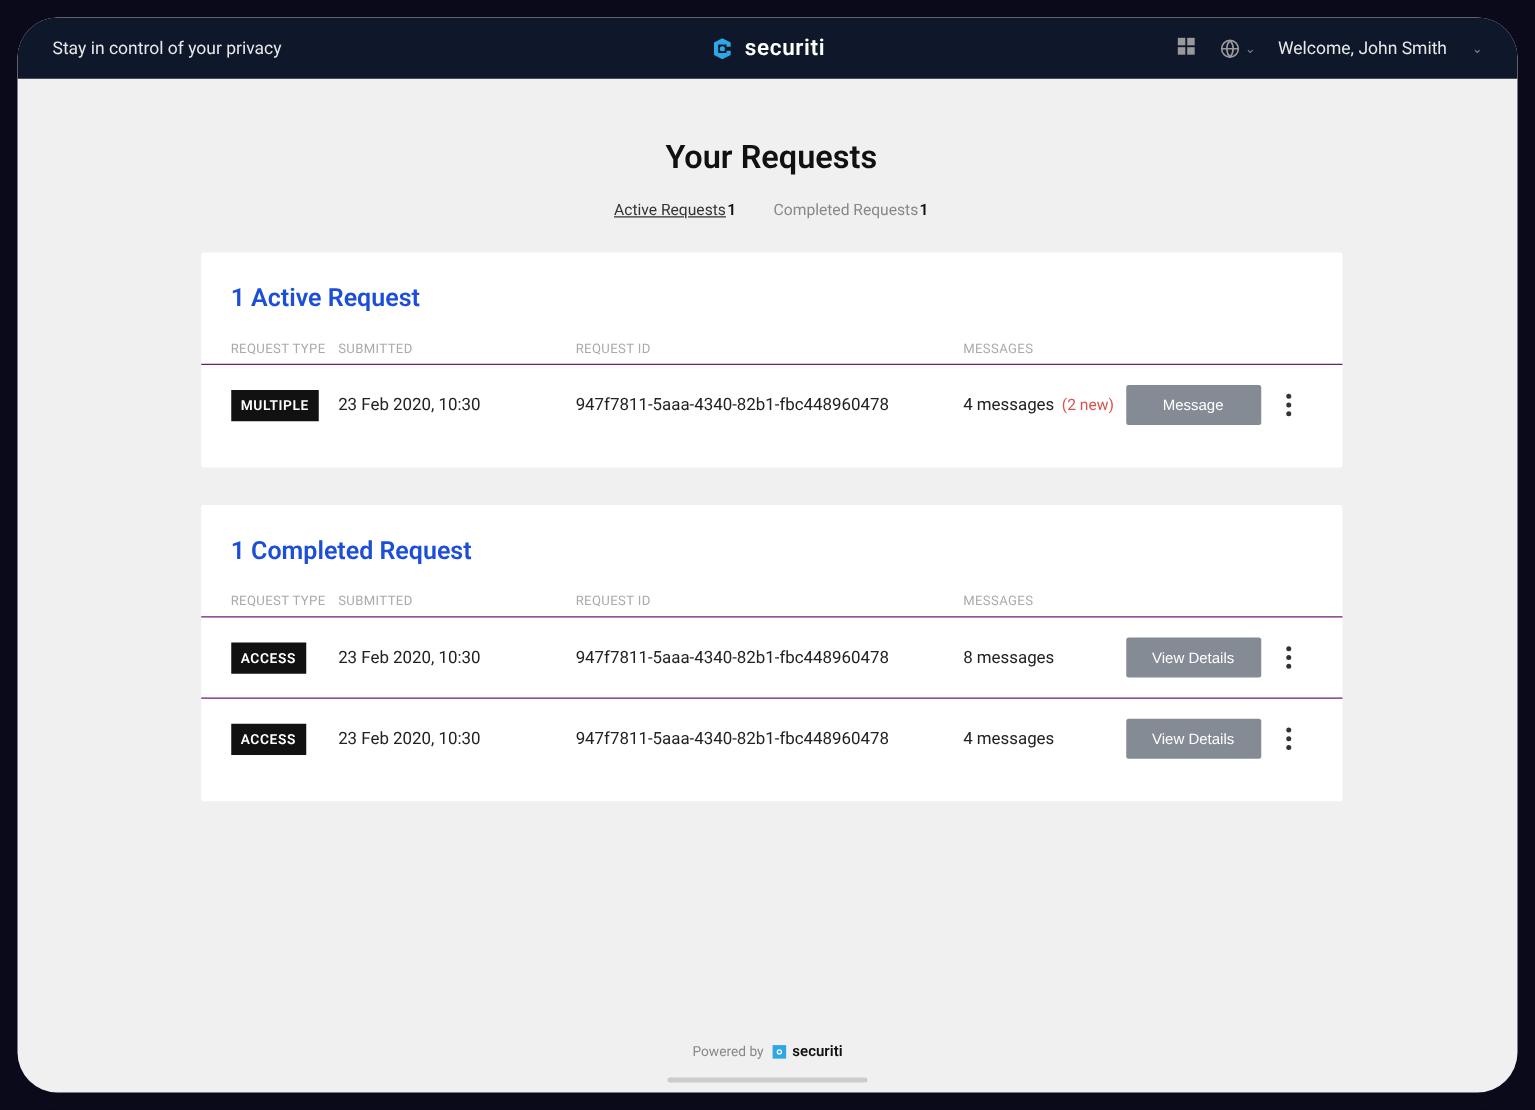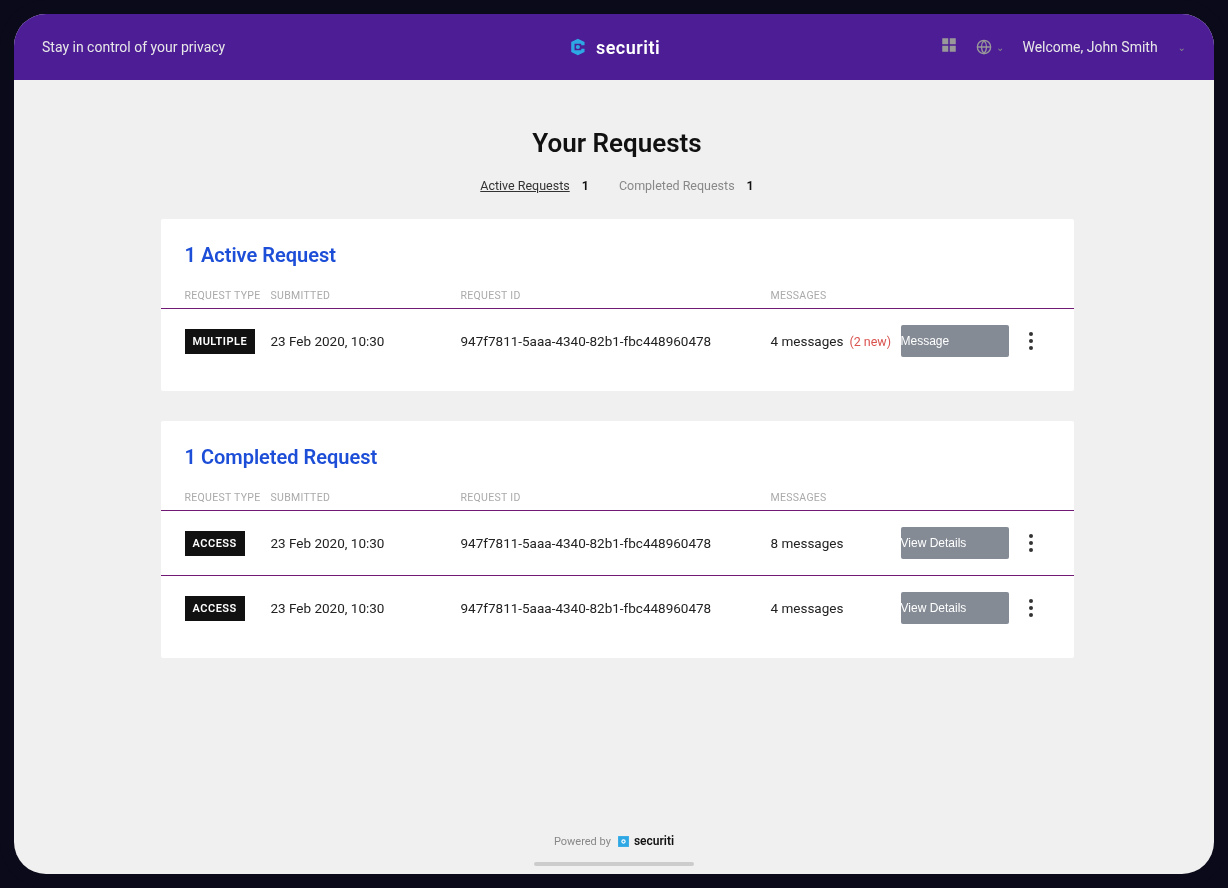--- a/index.html
+++ b/index.html
@@ -15,22 +15,22 @@
   .device-frame {
     width: 1200px;
     height: 860px;
     background: #f0f0f0;
     border-radius: 32px;
     overflow: hidden;
     position: relative;
     box-shadow: 0 0 0 14px #0a0a1a;
   }
   .header {
-    background: #4c1d95;
-    height: 66px;
+    background: #0f172a;
+    height: 49px;
     display: flex;
     align-items: center;
     justify-content: space-between;
     padding: 0 28px;
     color: #fff;
   }
   .header-left { font-size: 14px; color: #e8e8e8; }
   .header-center { display: flex; align-items: center; gap: 8px; position: absolute; left: 50%; transform: translateX(-50%); }
   .header-right { display: flex; align-items: center; gap: 18px; }
   .logo-text { font-size: 18px; font-weight: 600; color: #fff; letter-spacing: 0.5px; }
@@ -47,21 +47,21 @@
     color: #111;
     margin-bottom: 20px;
   }
   .tabs {
     display: flex;
     justify-content: center;
     gap: 30px;
     font-size: 12.5px;
     margin-bottom: 26px;
   }
-  .tab { color: #888; cursor: pointer; display: flex; gap: 12px; align-items: center; }
+  .tab { color: #888; cursor: pointer; display: flex; gap: 1px; align-items: center; }
   .tab.active .tab-label { color: #333; text-decoration: underline; }
   .tab-count { color: #111; font-weight: 600; }
   .card {
     background: #fff;
     width: 913px;
     margin: 0 auto 30px auto;
     padding: 24px 0 18px 0;
     border-radius: 2px;
   }
   .card-title {
@@ -99,21 +99,21 @@
   }
   .msg-cell { display: flex; gap: 6px; align-items: baseline; }
   .new-count { color: #d9534f; font-size: 12.5px; }
   .action-btn {
     background: #848b95;
     color: #fff;
     font-size: 12px;
     border: none;
     padding: 9px 0;
     width: 108px;
-    text-align: left;
+    text-align: center;
     border-radius: 2px;
     cursor: pointer;
   }
   .more-icon {
     display: flex;
     flex-direction: column;
     gap: 3px;
     align-items: center;
     justify-content: center;
     cursor: pointer;

